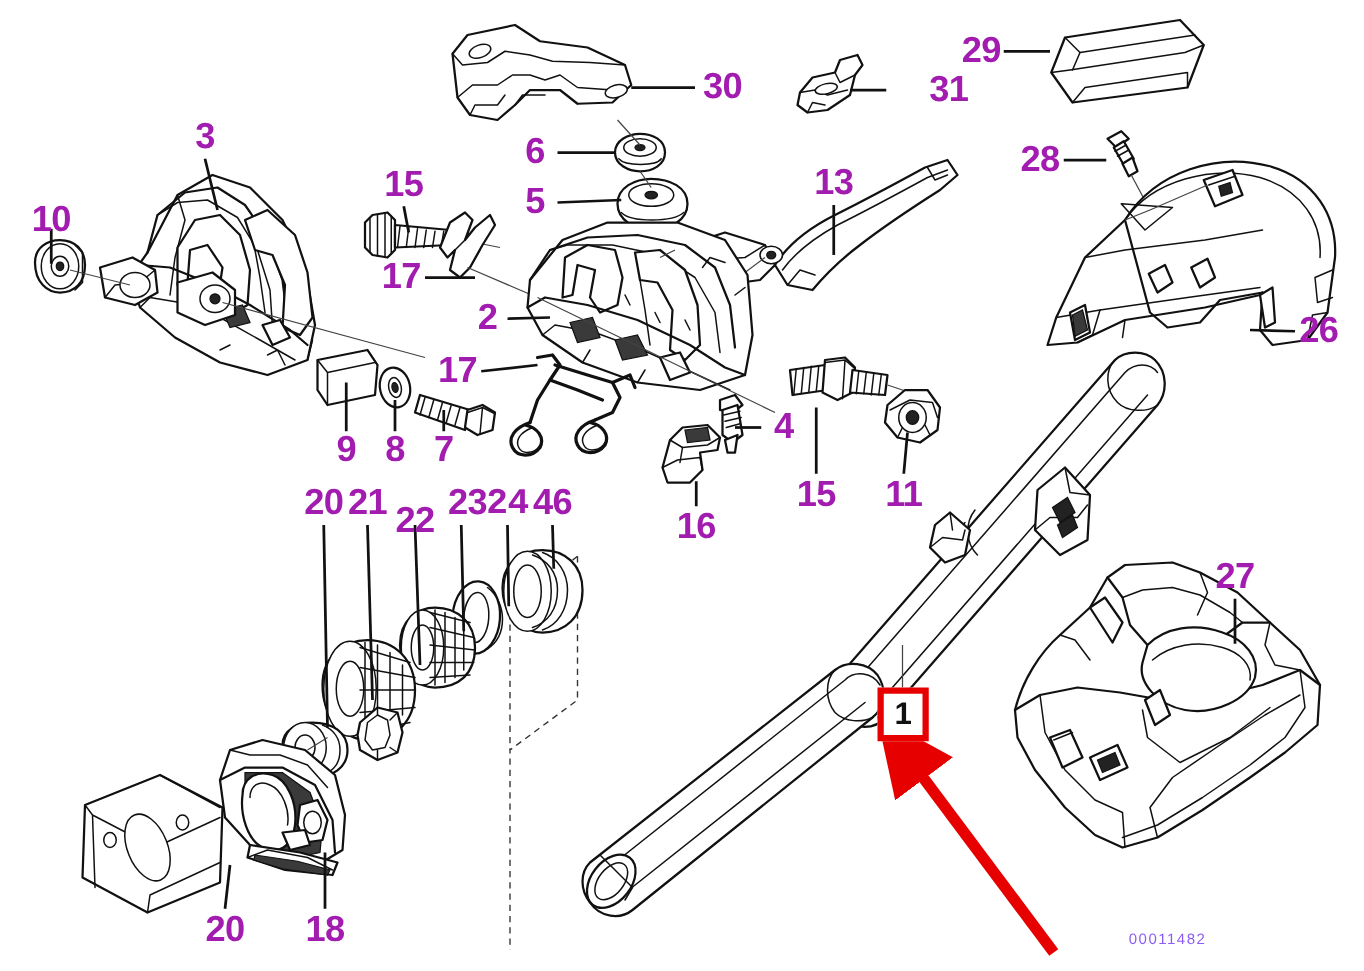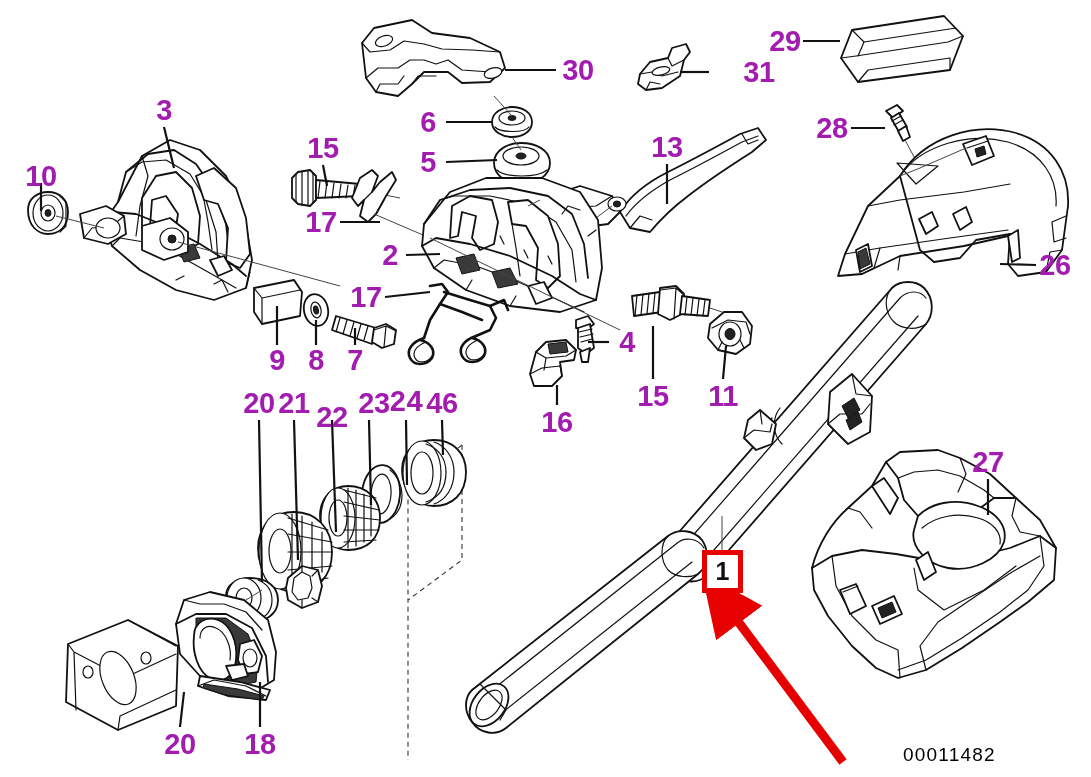--- a/index.html
+++ b/index.html
@@ -49,23 +49,23 @@
   .highlight-box .hl-num {
     font-family: "Liberation Sans", sans-serif;
     font-weight: bold;
     font-size: 25px;
     color: #111111;
     line-height: 1;
   }
   #diagram-id {
     position: absolute;
     font-family: "Liberation Sans", sans-serif;
-    font-size: 19px;
+    font-size: 12px;
     letter-spacing: 1.2px;
-    color: #000000;
+    color: #8b5cf6;
   }
 </style>
 </head>
 <body>
 
 <div id="canvas">
 
   <svg id="diagram-svg" viewBox="0 0 1091 777" xmlns="http://www.w3.org/2000/svg">
     <defs>
       <style>

